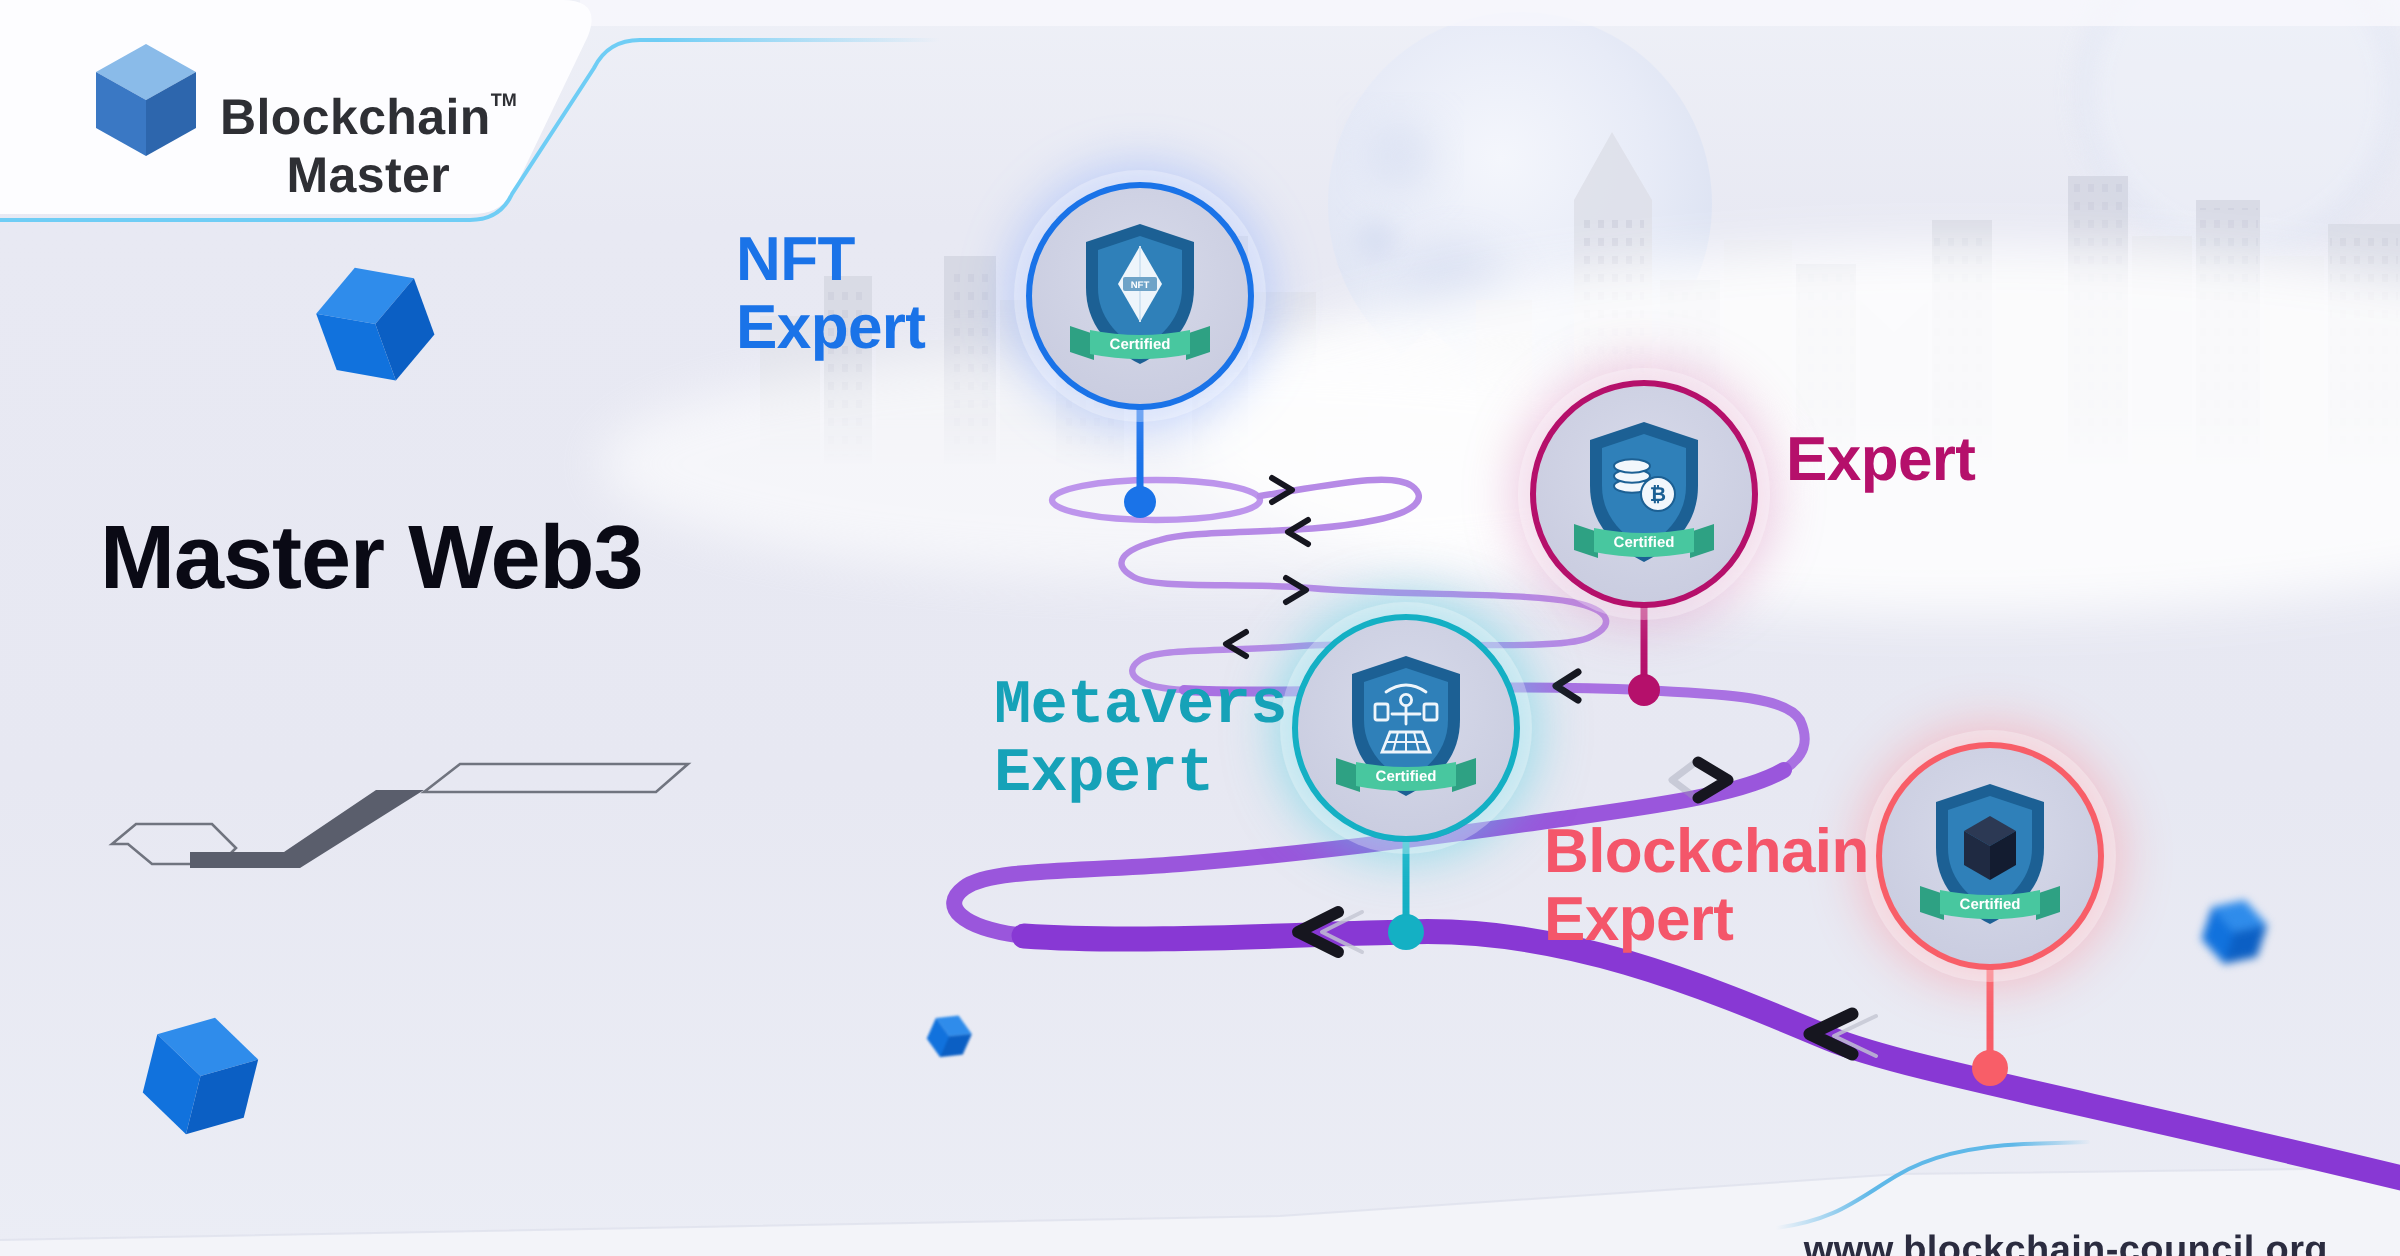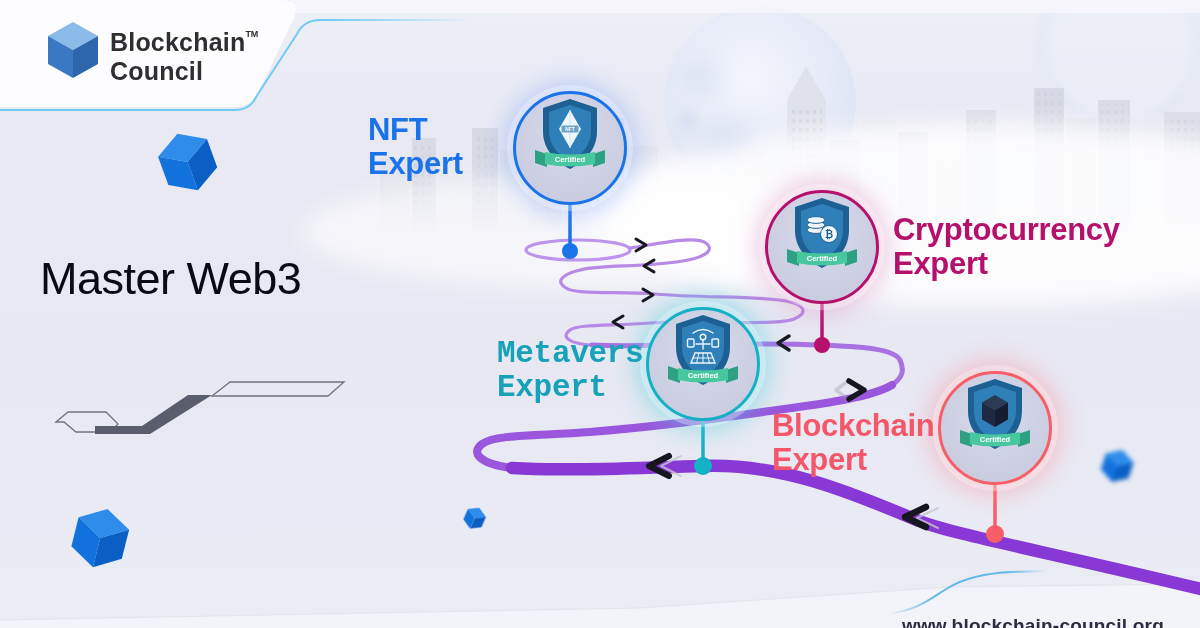--- a/index.html
+++ b/index.html
@@ -5,34 +5,34 @@
   html,body{margin:0;padding:0;}
   body{font-family:"Liberation Sans",sans-serif;}
   #canvas{position:relative;width:1200px;height:628px;overflow:hidden;
     background:linear-gradient(180deg,#eef0f7 0%,#e8e9f3 18%,#e7e8f2 62%,#ebedf5 100%);}
   .abs{position:absolute;}
   svg{display:block;}
   svg text{font-family:"Liberation Sans",sans-serif;}
 
   
   #logo-block{left:46px;top:18px;width:240px;height:72px;z-index:30;}
-  #brand-text{position:absolute;left:64px;top:2px;color:#2e2f34;font-weight:700;
-    font-size:25px;line-height:29px;letter-spacing:.2px;}
+  #brand-text{position:absolute;left:64px;top:18px;color:#2e2f34;font-weight:700;
+    font-size:25px;line-height:29px;letter-spacing:.2px;text-align:center;}
   #brand-tm{font-size:9px;font-weight:700;vertical-align:14px;letter-spacing:0;}
 
   
-  #headline{left:40px;top:252px;font-size:45px;font-weight:400;color:#0a0a15;
+  #headline{left:50px;top:252px;font-size:45px;font-weight:700;color:#0a0a15;
     line-height:1.18;letter-spacing:-.5px;z-index:25;}
   #zigzag{left:48px;top:374px;z-index:25;}
 
   
   .badge{width:114px;height:114px;z-index:20;}
   .badge-circle{width:114px;height:114px;border-radius:50%;
     background:radial-gradient(circle at 50% 40%,#d7daea 0%,#cbcee1 70%,#c6c9dd 100%);
-    display:flex;justify-content:center;box-sizing:border-box;}
+    display:flex;align-items:center;justify-content:center;box-sizing:border-box;}
   .badge-nft  .badge-circle{border:3px solid #1a73e8;box-shadow:0 0 0 6px rgba(255,255,255,.30),0 0 24px 9px rgba(120,160,255,.40);}
   .badge-cry  .badge-circle{border:3px solid #b5106b;box-shadow:0 0 0 6px rgba(255,255,255,.30),0 0 24px 9px rgba(214,120,180,.38);}
   .badge-met  .badge-circle{border:3px solid #14b0c4;box-shadow:0 0 0 6px rgba(255,255,255,.30),0 0 24px 9px rgba(80,210,225,.50);}
   .badge-blo  .badge-circle{border:3px solid #f85e68;box-shadow:0 0 0 6px rgba(255,255,255,.30),0 0 24px 9px rgba(255,140,150,.45);}
 
   .ms-label{z-index:22;font-weight:700;font-size:31px;line-height:34px;letter-spacing:-.3px;}
   .ms-label.nft{color:#1a73e8;}
   .ms-label.cry{color:#b5106b;}
   .ms-label.met{color:#16a2b8;font-family:Liberation Mono, monospace;}
   .ms-label.blo{color:#f4566a;}
@@ -225,21 +225,21 @@
   </div>
 
   <div class="abs" id="logo-block">
     <svg class="abs" style="left:0;top:2px" width="54" height="60" viewBox="0 0 54 60">
       <polygon points="27,2 52,16 27,30 2,16" fill="#8abbe9"></polygon>
       <polygon points="2,16 27,30 27,58 2,44" fill="#3a78c4"></polygon>
       <polygon points="52,16 27,30 27,58 52,44" fill="#2d66ad"></polygon>
     </svg>
     <div id="brand-text">
       <span>Blockchain</span><span id="brand-tm">TM</span><br>
-      <span>Council</span>
+      <span>Master</span>
     </div>
   </div>
 
   <div class="abs" id="headline">
     <div>Master Web3</div>
   </div>
 
   <svg class="abs" id="zigzag" width="300" height="72" viewBox="0 0 300 72">
     <path d="M8,48 L20,38 H58 L70,50 L62,58 H28 L16,48 Z" fill="none" stroke="#70747f" stroke-width="1.3"></path>
     <polygon points="47,60 102,60 164,21 140,21 94,52 47,52" fill="#5a5e6c"></polygon>
@@ -332,21 +332,20 @@
         </g>
       </svg>
     </div>
   </div>
 
   <div class="abs ms-label nft" style="left:368px;top:113px">
     <div>NFT</div>
       <div>Expert</div>
   </div>
   <div class="abs ms-label cry" style="left:893px;top:213px">
-    <div>Cryptocurrency</div>
       <div>Expert</div>
   </div>
   <div class="abs ms-label met" style="left:497px;top:337px">
     <div>Metavers</div>
       <div>Expert</div>
   </div>
   <div class="abs ms-label blo" style="left:772px;top:409px">
     <div>Blockchain</div>
       <div>Expert</div>
   </div>

